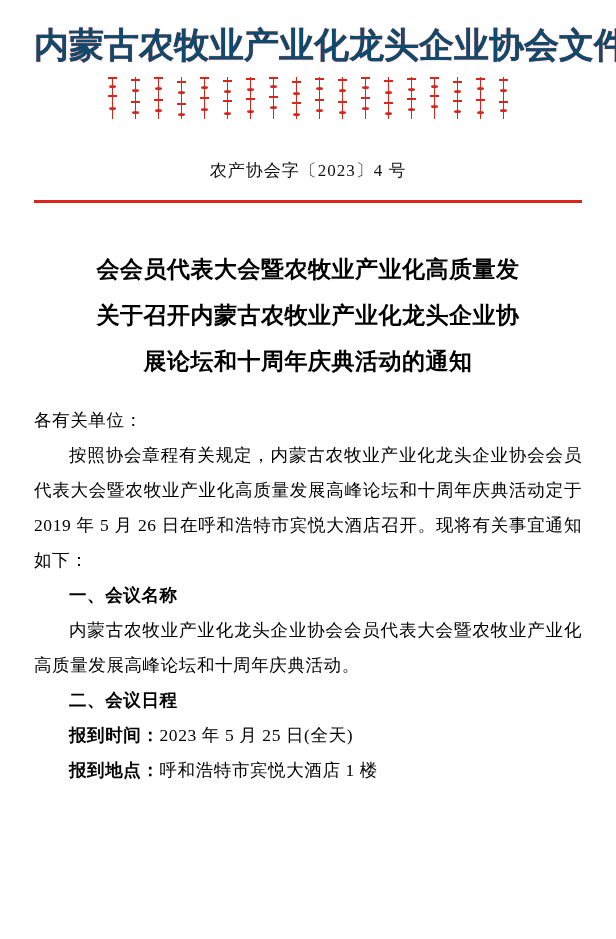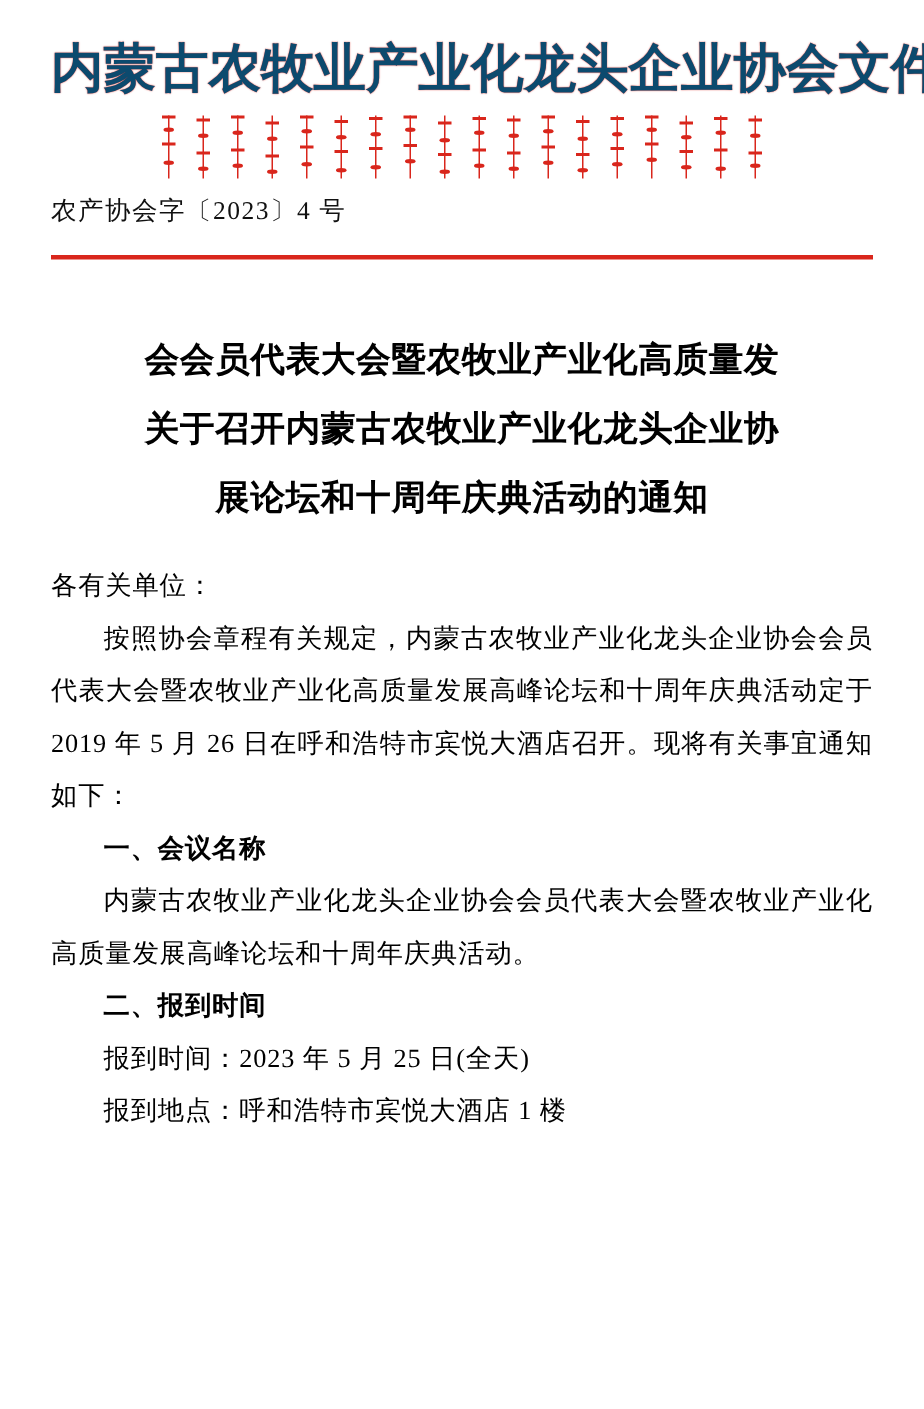--- a/index.html
+++ b/index.html
@@ -70,23 +70,24 @@
     position: absolute;
     left: 1px;
     width: 7px;
     height: 3px;
     border-radius: 50%;
     background: #d9261c;
   }
 
   
   .docnum {
-    text-align: left;
+    text-align: center;
     font-size: 17px;
     letter-spacing: 1px;
+    margin-top: 30px;
     color: #111;
     font-family: "Liberation Serif", "DejaVu Serif", serif;
   }
   .redline {
     margin-top: 18px;
     height: 2.5px;
     background: #d9261c;
   }
 
   
@@ -121,21 +122,21 @@
   .heading {
     margin: 0;
     text-indent: 2em;
     font-weight: bold;
   }
   .kv {
     margin: 0;
     text-indent: 2em;
   }
   .kv .k {
-    font-weight: normal;
+    font-weight: bold;
   }
 </style>
 </head>
 <body>
 
 <div class="page">
 
   <div class="masthead">
     <div class="masthead-title">内蒙古农牧业产业化龙头企业协会文件</div>
     <div class="masthead-mongolian">
@@ -258,21 +259,21 @@
     <span class="line">会会员代表大会暨农牧业产业化高质量发</span>
     <span class="line">关于召开内蒙古农牧业产业化龙头企业协</span>
     <span class="line">展论坛和十周年庆典活动的通知</span>
   </div>
 
   <div class="body-text">
     <p class="p">各有关单位：</p>
     <p class="p indent">按照协会章程有关规定，内蒙古农牧业产业化龙头企业协会会员代表大会暨农牧业产业化高质量发展高峰论坛和十周年庆典活动定于 2019 年 5 月 26 日在呼和浩特市宾悦大酒店召开。现将有关事宜通知如下：</p>
     <p class="heading">一、会议名称</p>
     <p class="p indent">内蒙古农牧业产业化龙头企业协会会员代表大会暨农牧业产业化高质量发展高峰论坛和十周年庆典活动。</p>
-    <p class="heading">二、报到时间</p>
+    <p class="heading">二、会议日程</p>
     <p class="kv">
       <span class="k">报到时间：</span><span>2023 年 5 月 25 日(全天)</span>
     </p>
     <p class="kv">
       <span class="k">报到地点：</span><span>呼和浩特市宾悦大酒店 1 楼</span>
     </p>
   </div>
 
 </div>
 

